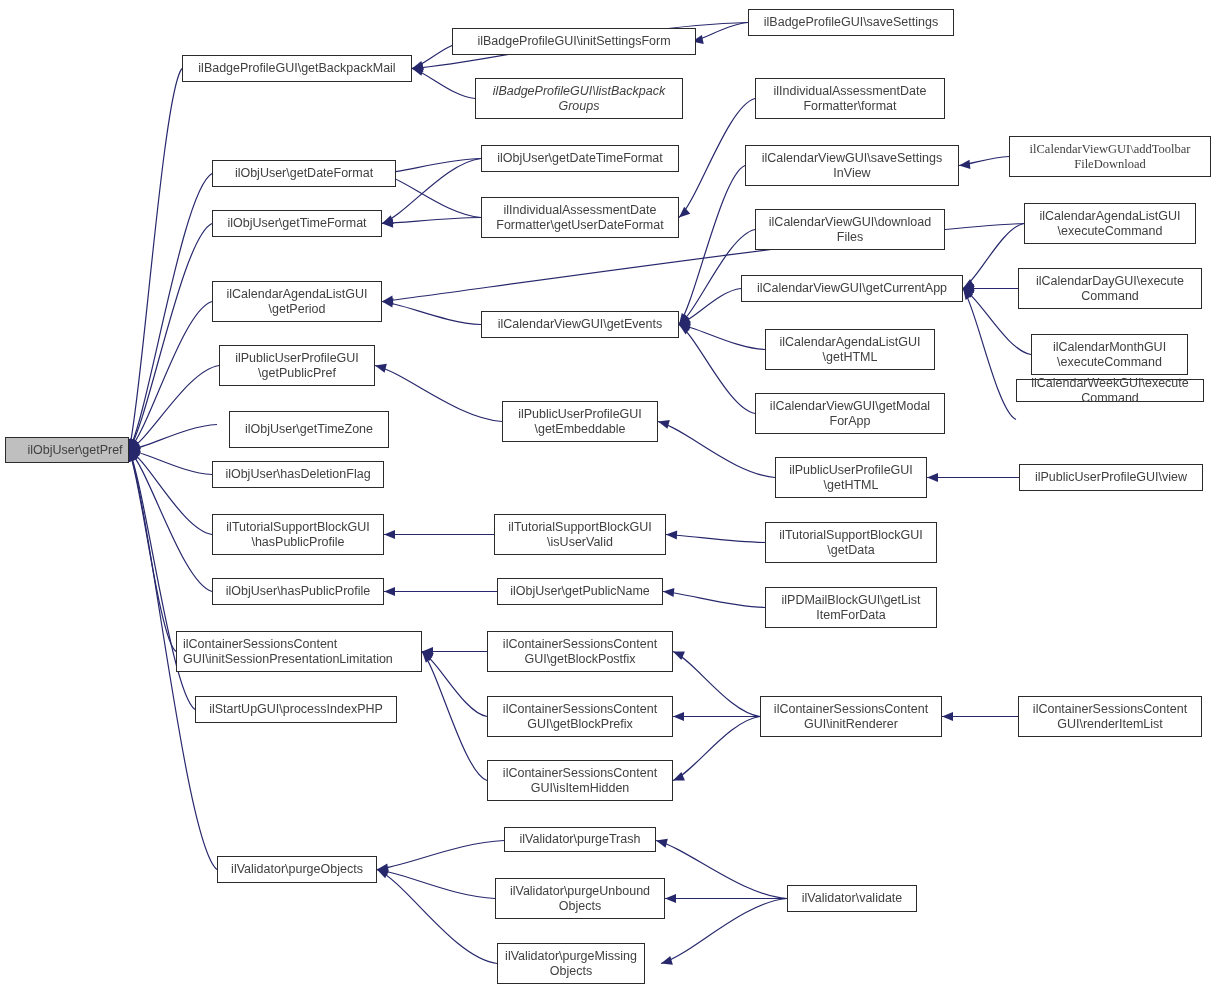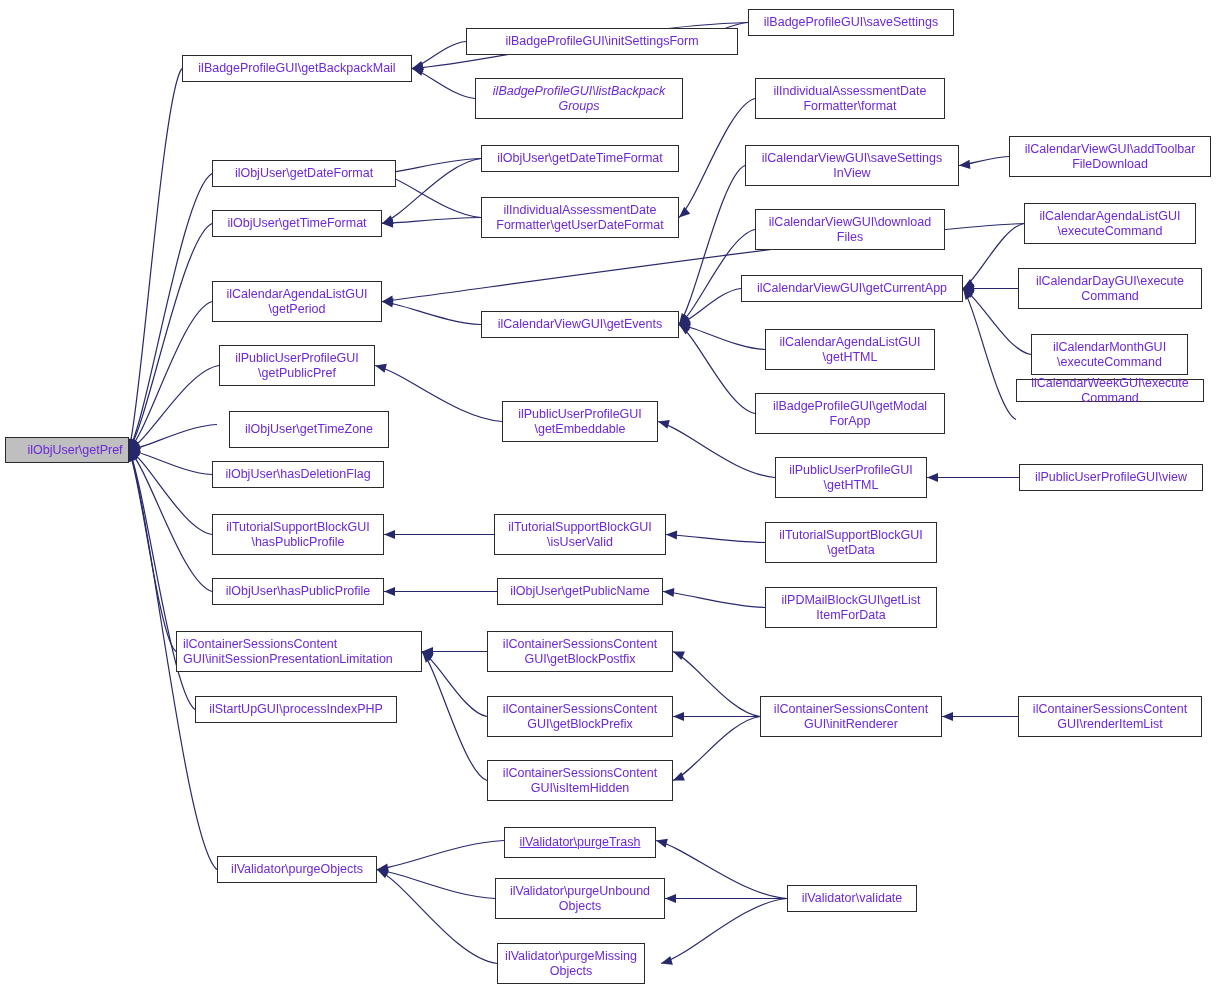--- a/index.html
+++ b/index.html
@@ -11,21 +11,21 @@
     background:#ffffff;
     font-family:"Liberation Sans", sans-serif;
     overflow:hidden;
   }
   #edges{position:absolute;left:0;top:0;width:1216px;height:991px;}
   .node{
     position:absolute;
     box-sizing:border-box;
     border:1px solid #2b2b2b;
     background:#ffffff;
-    color:#6d28d9;
+    color:#404040;
     font-size:12.5px;
     line-height:14.5px;
     display:flex;
     align-items:center;
     justify-content:center;
     text-align:center;
     padding:1px 4px;
     white-space:pre-line;
     z-index:5;
   }
@@ -147,52 +147,52 @@
       <path d="M 787 898.5 C 739.84 895.02, 688.4225 848.62, 656 840.5" fill="none" stroke="#27286c" stroke-width="1.2"></path>
       <polygon points="0,0 -11,-4.6 -11,4.6" fill="#27286c" transform="translate(656,840.5) rotate(-165.93985037772464)"></polygon>
       <path d="M 787 898.5 C 743.08 898.5, 695.195 898.5, 665 898.5" fill="none" stroke="#27286c" stroke-width="1.2"></path>
       <polygon points="0,0 -11,-4.6 -11,4.6" fill="#27286c" transform="translate(665,898.5) rotate(180)"></polygon>
       <path d="M 787 898.5 C 741.64 902.4, 692.1850000000001 954.4, 661 963.5" fill="none" stroke="#27286c" stroke-width="1.2"></path>
       <polygon points="0,0 -11,-4.6 -11,4.6" fill="#27286c" transform="translate(661,963.5) rotate(163.73238763190602)"></polygon>
     </svg>
   <div id="nodes-layer">
       <div class="node focus" style="left: 5px; top: 437px; width: 124px; height: 26px; padding-left: 20px;">ilObjUser\getPref</div>
       <div class="node" style="left: 182px; top: 55px; width: 230px; height: 27px;">ilBadgeProfileGUI\getBackpackMail</div>
-      <div class="node" style="left: 466px; top: 28px; width: 272px; height: 27px;">ilBadgeProfileGUI\initSettingsForm</div>
+      <div class="node" style="left: 452px; top: 28px; width: 244px; height: 27px;">ilBadgeProfileGUI\initSettingsForm</div>
       <div class="node" style="left: 748px; top: 9px; width: 206px; height: 27px;">ilBadgeProfileGUI\saveSettings</div>
       <div class="node" style="left: 475px; top: 78px; width: 208px; height: 41px; font-style: italic;">ilBadgeProfileGUI\listBackpack
 Groups</div>
       <div class="node" style="left: 212px; top: 160px; width: 184px; height: 27px;">ilObjUser\getDateFormat</div>
       <div class="node" style="left: 212px; top: 210px; width: 170px; height: 27px;">ilObjUser\getTimeFormat</div>
       <div class="node" style="left: 481px; top: 145px; width: 198px; height: 27px;">ilObjUser\getDateTimeFormat</div>
       <div class="node" style="left: 481px; top: 197px; width: 198px; height: 41px;">ilIndividualAssessmentDate
 Formatter\getUserDateFormat</div>
       <div class="node" style="left: 755px; top: 78px; width: 190px; height: 41px;">ilIndividualAssessmentDate
 Formatter\format</div>
       <div class="node" style="left: 745px; top: 145px; width: 214px; height: 41px;">ilCalendarViewGUI\saveSettings
 InView</div>
-      <div class="node" style="left: 1009px; top: 136px; width: 202px; height: 41px;">ilCalendarViewGUI\addToolbar
+      <div class="node" style="left: 1009px; top: 136px; width: 202px; height: 41px; font-family: Liberation Serif, serif;">ilCalendarViewGUI\addToolbar
 FileDownload</div>
       <div class="node" style="left: 755px; top: 209px; width: 190px; height: 41px;">ilCalendarViewGUI\download
 Files</div>
       <div class="node" style="left: 1024px; top: 203px; width: 172px; height: 41px;">ilCalendarAgendaListGUI
 \executeCommand</div>
       <div class="node" style="left: 212px; top: 281px; width: 170px; height: 41px;">ilCalendarAgendaListGUI
 \getPeriod</div>
       <div class="node" style="left: 481px; top: 311px; width: 198px; height: 27px;">ilCalendarViewGUI\getEvents</div>
       <div class="node" style="left: 741px; top: 275px; width: 222px; height: 27px;">ilCalendarViewGUI\getCurrentApp</div>
       <div class="node" style="left: 1018px; top: 268px; width: 184px; height: 41px;">ilCalendarDayGUI\execute
 Command</div>
       <div class="node" style="left: 765px; top: 329px; width: 170px; height: 41px;">ilCalendarAgendaListGUI
 \getHTML</div>
       <div class="node" style="left: 1031px; top: 334px; width: 157px; height: 41px;">ilCalendarMonthGUI
 \executeCommand</div>
       <div class="node" style="left: 219px; top: 345px; width: 156px; height: 41px;">ilPublicUserProfileGUI
 \getPublicPref</div>
-      <div class="node" style="left: 755px; top: 393px; width: 190px; height: 41px;">ilBadgeProfileGUI\getModal
+      <div class="node" style="left: 755px; top: 393px; width: 190px; height: 41px;">ilCalendarViewGUI\getModal
 ForApp</div>
       <div class="node" style="left: 1016px; top: 379px; width: 188px; height: 23px;">ilCalendarWeekGUI\execute
 Command</div>
       <div class="node" style="left: 502px; top: 401px; width: 156px; height: 41px;">ilPublicUserProfileGUI
 \getEmbeddable</div>
       <div class="node" style="left: 217px; top: 411px; width: 160px; height: 37px; margin-left: 12px;">ilObjUser\getTimeZone</div>
       <div class="node" style="left: 212px; top: 461px; width: 172px; height: 27px;">ilObjUser\hasDeletionFlag</div>
       <div class="node" style="left: 775px; top: 457px; width: 152px; height: 41px;">ilPublicUserProfileGUI
 \getHTML</div>
       <div class="node" style="left: 1019px; top: 464px; width: 184px; height: 27px;">ilPublicUserProfileGUI\view</div>
@@ -213,20 +213,20 @@
       <div class="node" style="left: 760px; top: 696px; width: 182px; height: 41px;">ilContainerSessionsContent
 GUI\initRenderer</div>
       <div class="node" style="left: 1018px; top: 696px; width: 184px; height: 41px;">ilContainerSessionsContent
 GUI\renderItemList</div>
       <div class="node" style="left: 487px; top: 696px; width: 186px; height: 41px;">ilContainerSessionsContent
 GUI\getBlockPrefix</div>
       <div class="node" style="left: 195px; top: 696px; width: 202px; height: 27px;">ilStartUpGUI\processIndexPHP</div>
       <div class="node" style="left: 487px; top: 760px; width: 186px; height: 41px;">ilContainerSessionsContent
 GUI\isItemHidden</div>
       <div class="node" style="left: 217px; top: 856px; width: 160px; height: 27px;">ilValidator\purgeObjects</div>
-      <div class="node" style="left: 504px; top: 827px; width: 152px; height: 31px; text-decoration: underline;">ilValidator\purgeTrash</div>
+      <div class="node" style="left: 504px; top: 827px; width: 152px; height: 25px;">ilValidator\purgeTrash</div>
       <div class="node" style="left: 495px; top: 878px; width: 170px; height: 41px;">ilValidator\purgeUnbound
 Objects</div>
       <div class="node" style="left: 787px; top: 885px; width: 130px; height: 27px;">ilValidator\validate</div>
       <div class="node" style="left: 497px; top: 943px; width: 148px; height: 41px;">ilValidator\purgeMissing
 Objects</div>
     </div>
 </div>
 
 </body></html>

